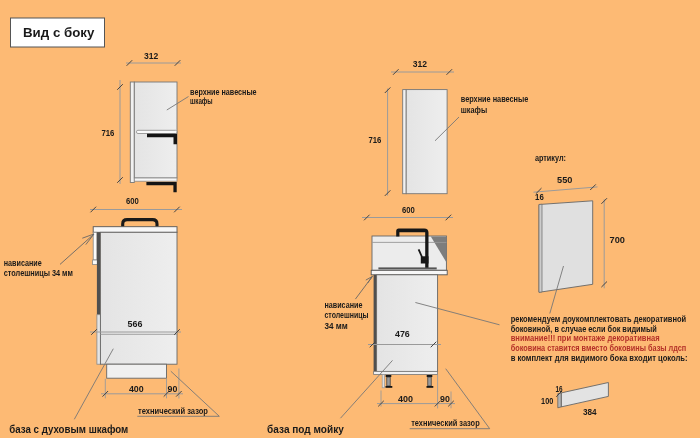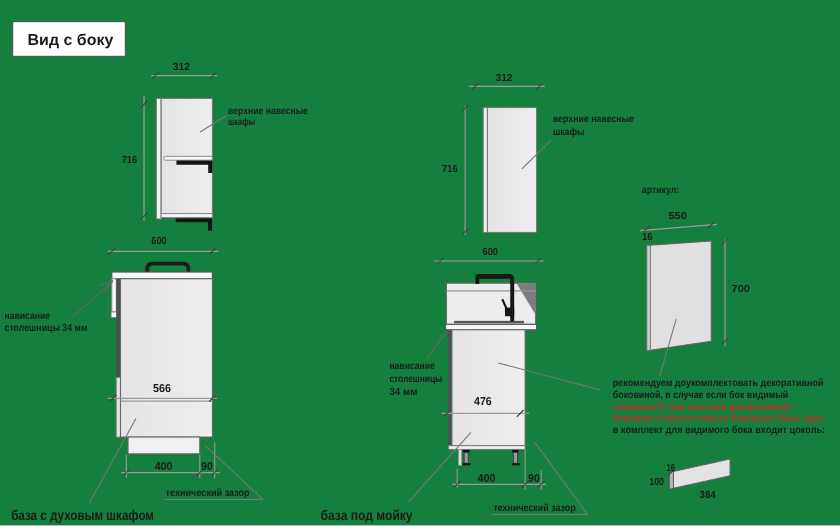--- a/index.html
+++ b/index.html
@@ -1,16 +1,16 @@
 <!DOCTYPE html>
 <html><head>
 <meta charset="utf-8">
 <style>
 html,body{margin:0;padding:0;background:#fff;}
-#page{position:relative;width:700px;height:438px;background:#15803d;overflow:hidden;}
+#page{position:relative;width:700px;height:438px;background:#fdba74;overflow:hidden;}
 svg{display:block;filter:blur(0.4px);}
 text{font-family:"Liberation Sans",sans-serif;font-weight:bold;fill:#1a1a1a;}
 .dim{font-size:8.6px;}
 .dimb{font-size:9.6px;}
 .lbl{font-size:8.5px;}
 .big{font-size:11.8px;}
 .red{fill:#b43028;}
 </style>
 </head>
 <body>

